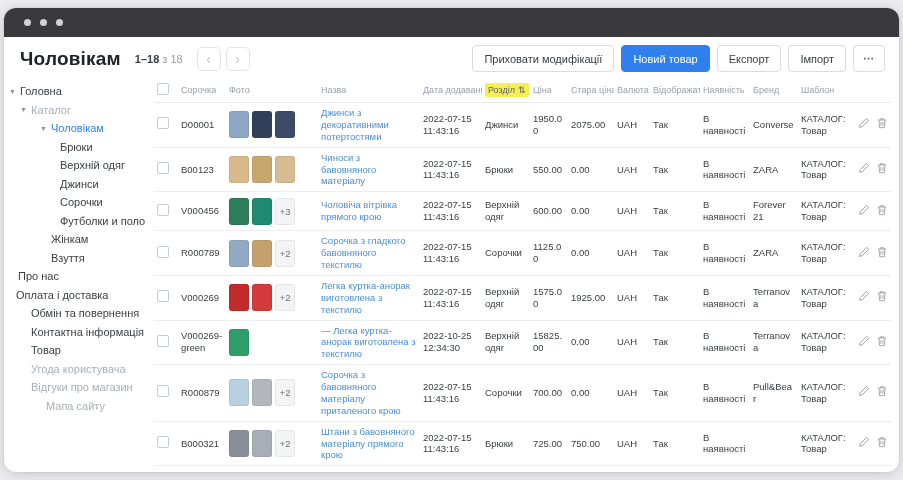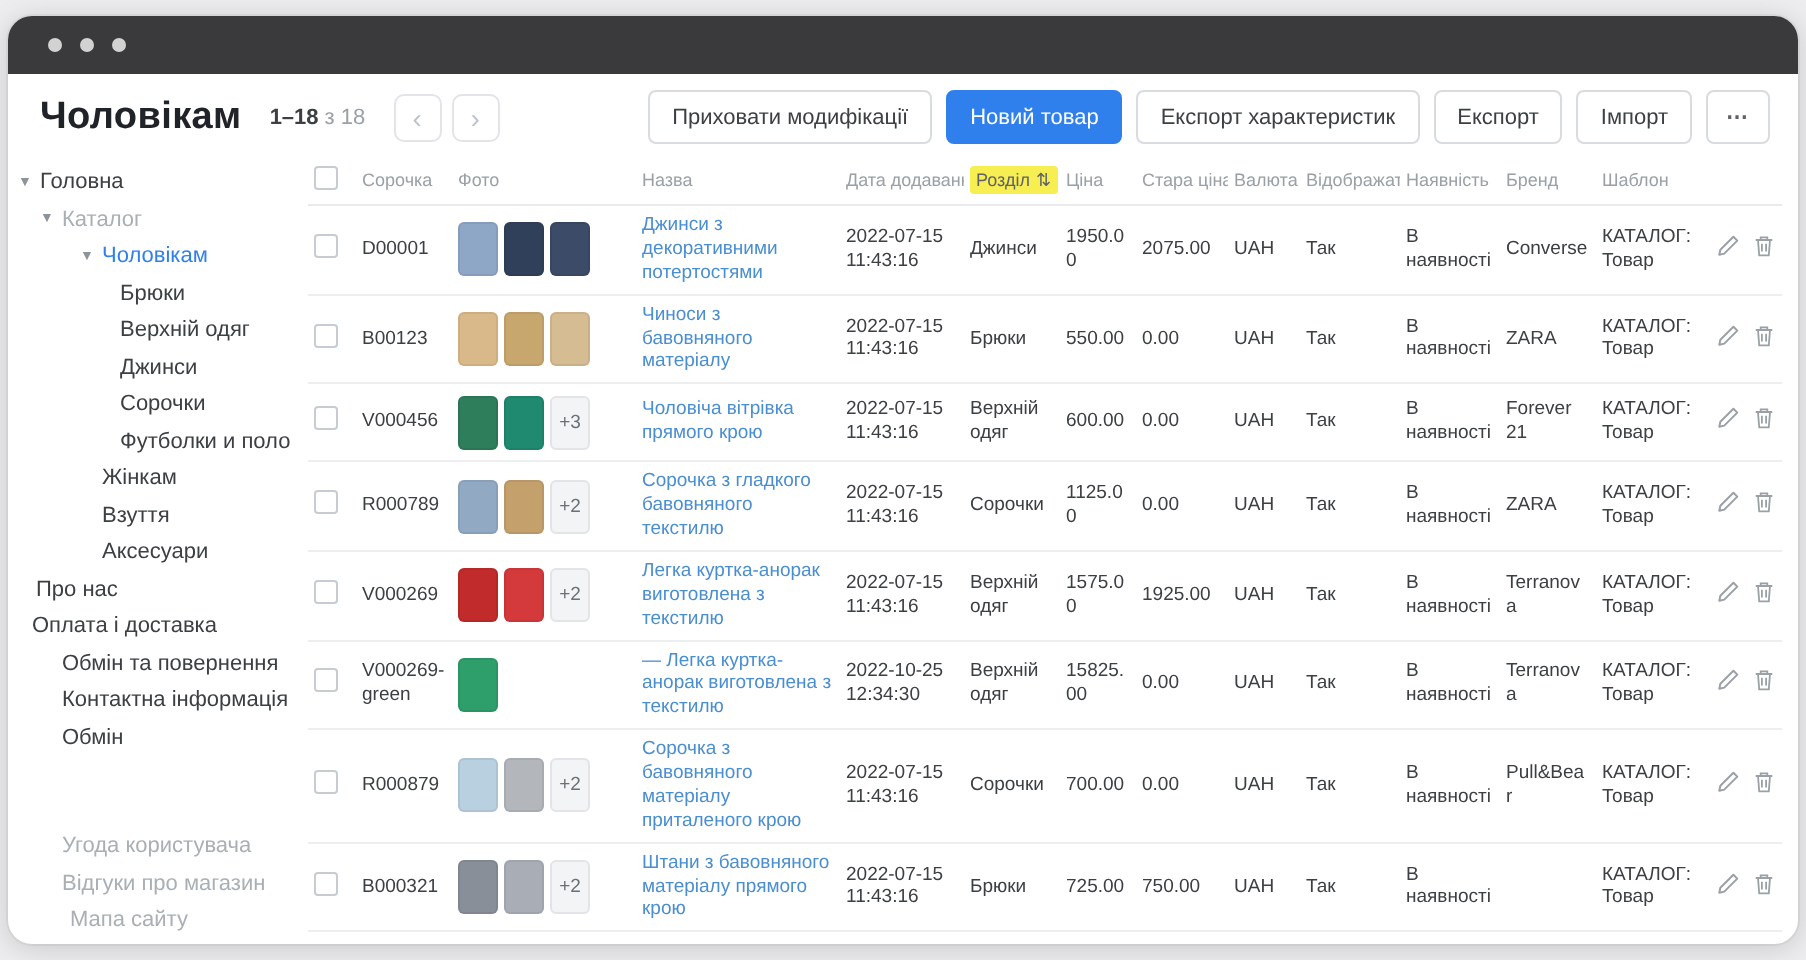--- a/index.html
+++ b/index.html
@@ -107,21 +107,20 @@
       <div class="pagination">
         <span class="range">1–18</span><span class="total">з 18</span>
       </div>
       <div class="pager">
         <button class="pg">‹</button>
         <button class="pg">›</button>
       </div>
       <div class="header-actions">
         <button class="btn">Приховати модифікації</button>
         <button class="btn primary">Новий товар</button>
-        <button class="btn">Експорт характеристик</button>
         <button class="btn">Експорт</button>
         <button class="btn">Імпорт</button>
         <button class="btn more">⋯</button>
       </div>
     </div>
 
     <div class="content">
       <nav class="sidebar">
           <div class="side-item normal" style="padding-left: 5px;">
             <span class="arrow">▼</span>
@@ -149,45 +148,42 @@
           </div>
           <div class="side-item normal" style="padding-left: 56px;">
             <span>Футболки и поло</span>
           </div>
           <div class="side-item normal" style="padding-left: 47px;">
             <span>Жінкам</span>
           </div>
           <div class="side-item normal" style="padding-left: 47px;">
             <span>Взуття</span>
           </div>
-          <div class="side-item normal" style="padding-left: 47px;">
-            <span>Аксесуари</span>
-          </div>
           <div class="side-item normal" style="padding-left: 14px;">
             <span>Про нас</span>
           </div>
           <div class="side-item normal" style="padding-left: 12px;">
             <span>Оплата і доставка</span>
           </div>
           <div class="side-item normal" style="padding-left: 27px;">
             <span>Обмін та повернення</span>
           </div>
           <div class="side-item normal" style="padding-left: 27px;">
             <span>Контактна інформація</span>
           </div>
           <div class="side-item normal" style="padding-left: 27px;">
-            <span>Обмін</span>
-          </div>
-          <div class="side-item muted" style="padding-left: 27px; margin-top: 36px;">
+            <span>Товар</span>
+          </div>
+          <div class="side-item muted" style="padding-left: 27px;">
             <span>Угода користувача</span>
           </div>
           <div class="side-item muted" style="padding-left: 27px;">
             <span>Відгуки про магазин</span>
           </div>
-          <div class="side-item muted" style="padding-left: 31px; text-align: center;">
+          <div class="side-item muted" style="padding-left: 42px; text-align: center;">
             <span>Мапа сайту</span>
           </div>
         </nav>
       <div class="table-area">
         <table>
           <colgroup>
             <col style="width:24px">
               <col style="width:48px">
               <col style="width:92px">
               <col style="width:102px">

